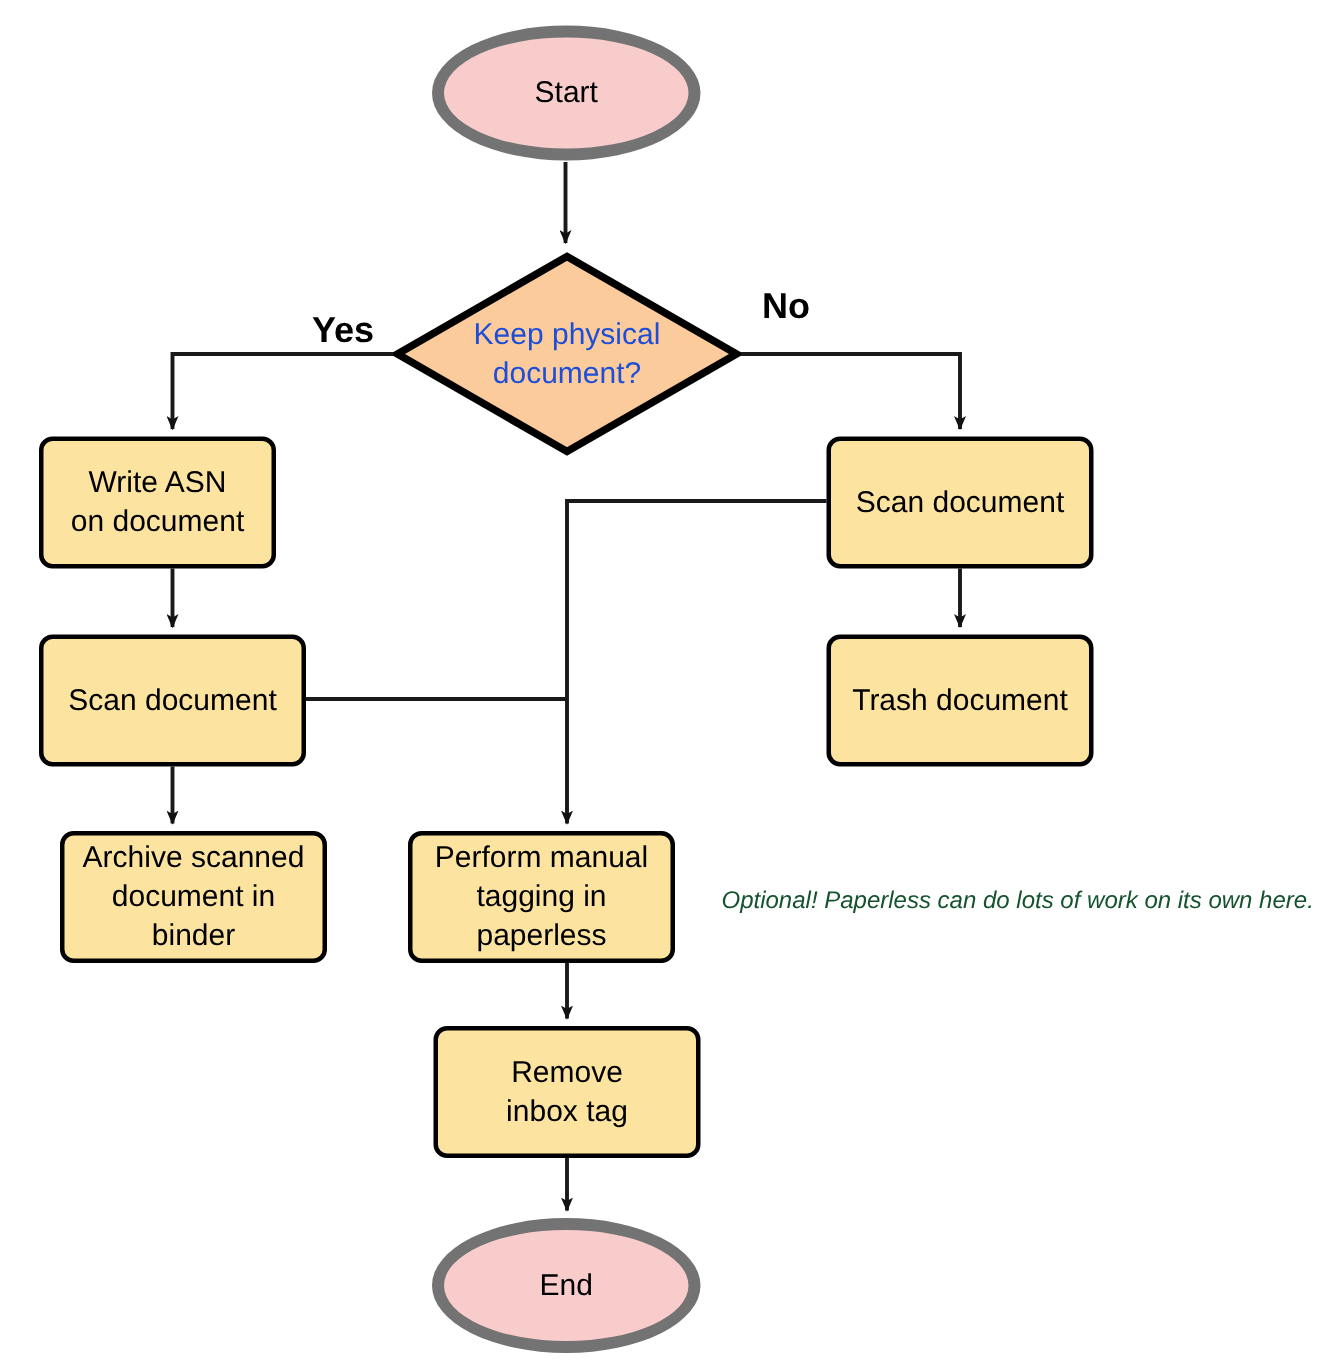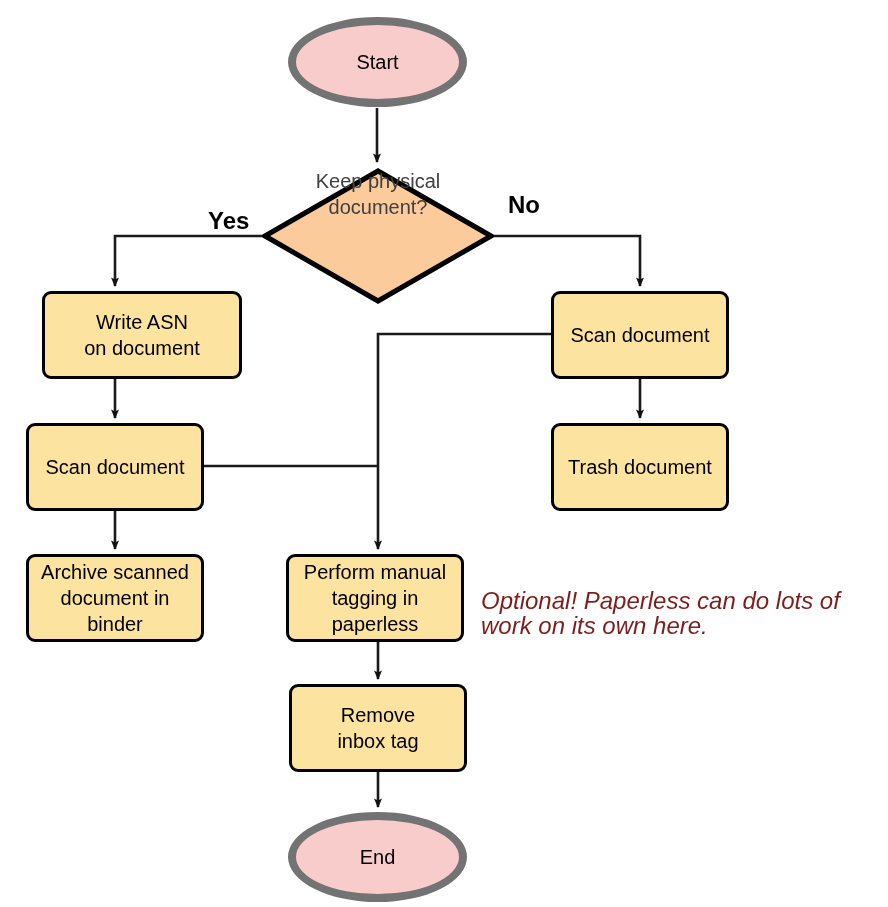--- a/index.html
+++ b/index.html
@@ -57,42 +57,42 @@
     left: 0;
     top: 0;
   }
   .node-decision-label {
     position: absolute;
     left: 0;
     top: 0;
     width: 100%;
     height: 100%;
     display: flex;
-    align-items: flex-start;
+    align-items: center;
     justify-content: center;
     text-align: center;
     font-size: 20px;
     line-height: 26px;
-    color: #404040;
+    color: #1d4ed8;
   }
   .edge-label {
     position: absolute;
     font-size: 24px;
     line-height: 22px;
     color: #000000;
     z-index: 3;
     white-space: nowrap;
     font-weight: bold;
   }
   .annotation {
     position: absolute;
     font-style: italic;
-    font-size: 24px;
+    font-size: 16px;
     line-height: 25px;
-    color: #7f1d1d;
+    color: #14532d;
     z-index: 3;
   }
   .lbl {
     white-space: pre-line;
   }
 </style>
 </head>
 <body>
 
 <div id="flowchart-canvas">
@@ -135,44 +135,44 @@
   <div class="node-decision-wrap" style="left:262px; top:168px; width:232px; height:136px;">
     <svg class="node-decision-shape" width="232" height="136" viewBox="0 0 232 136" xmlns="http://www.w3.org/2000/svg">
       <polygon points="116,3 229,68 116,133 3,68" fill="#FBCB9B" stroke="#000000" stroke-width="5" stroke-linejoin="miter"></polygon>
     </svg>
     <div class="node-decision-label">
       <span class="lbl">Keep physical
 document?</span>
     </div>
   </div>
 
-  <div class="node node-process" style="left:42px; top:291px; width:200px; height:88px; background:#FCE3A0;">
+  <div class="node node-process" style="left:26px; top:291px; width:158px; height:88px; background:#FCE3A0;">
     <span class="lbl">Write ASN
 on document</span>
   </div>
 
   <div class="node node-process" style="left:26px; top:423px; width:178px; height:88px; background:#FCE3A0;">
     <span class="lbl">Scan document</span>
   </div>
 
-  <div class="node node-process" style="left:26px; top:554px; width:178px; height:88px; background:#FCE3A0;">
+  <div class="node node-process" style="left:40px; top:554px; width:178px; height:88px; background:#FCE3A0;">
     <span class="lbl">Archive scanned
 document in
 binder</span>
   </div>
 
   <div class="node node-process" style="left:551px; top:291px; width:178px; height:88px; background:#FCE3A0;">
     <span class="lbl">Scan document</span>
   </div>
 
   <div class="node node-process" style="left:551px; top:423px; width:178px; height:88px; background:#FCE3A0;justify-content:center;">
     <span class="lbl">Trash document</span>
   </div>
 
-  <div class="node node-process" style="left:286px; top:554px; width:178px; height:88px; background:#FCE3A0;">
+  <div class="node node-process" style="left:272px; top:554px; width:178px; height:88px; background:#FCE3A0;">
     <span class="lbl">Perform manual
 tagging in
 paperless</span>
   </div>
 
   <div class="node node-terminal" style="left:288px; top:812px; width:179px; height:90px; background:#F9CCCC;">
     <span class="lbl">End</span>
   </div>
 
   <div class="node node-process" style="left:289px; top:684px; width:178px; height:88px; background:#FCE3A0;">

